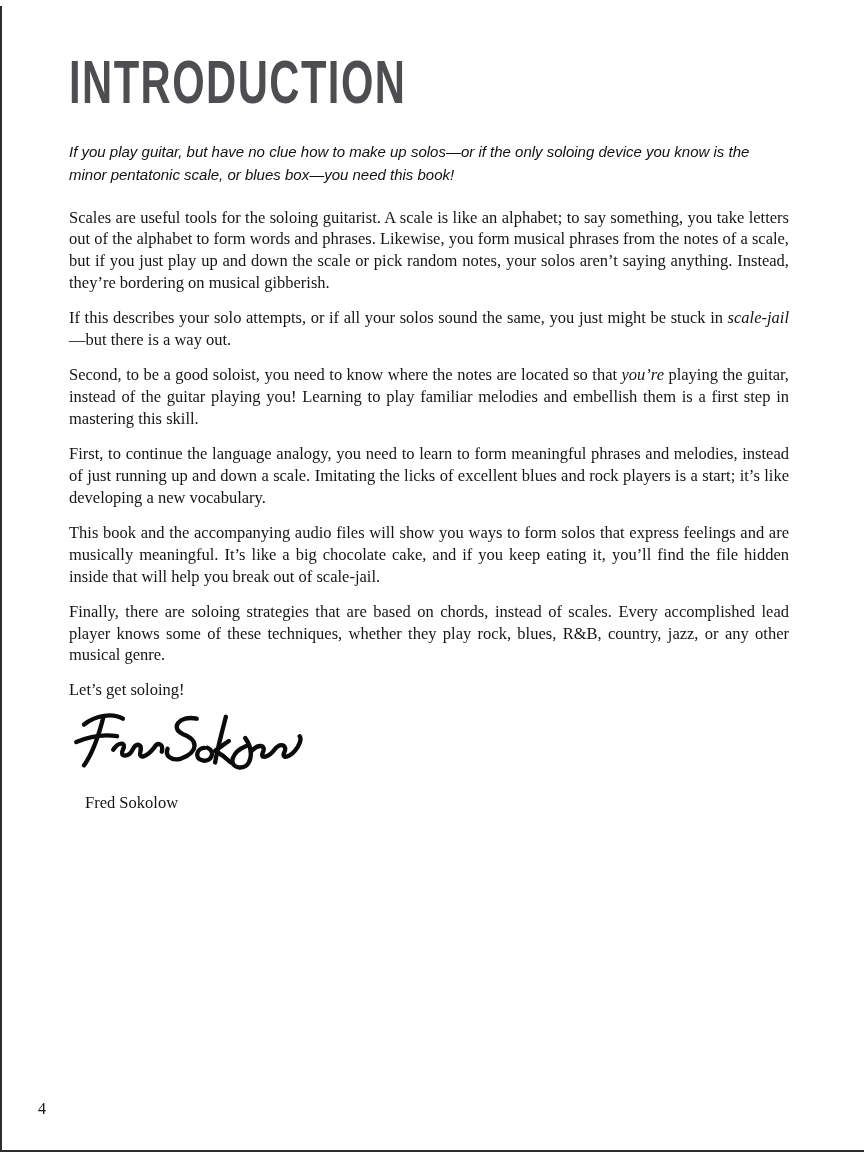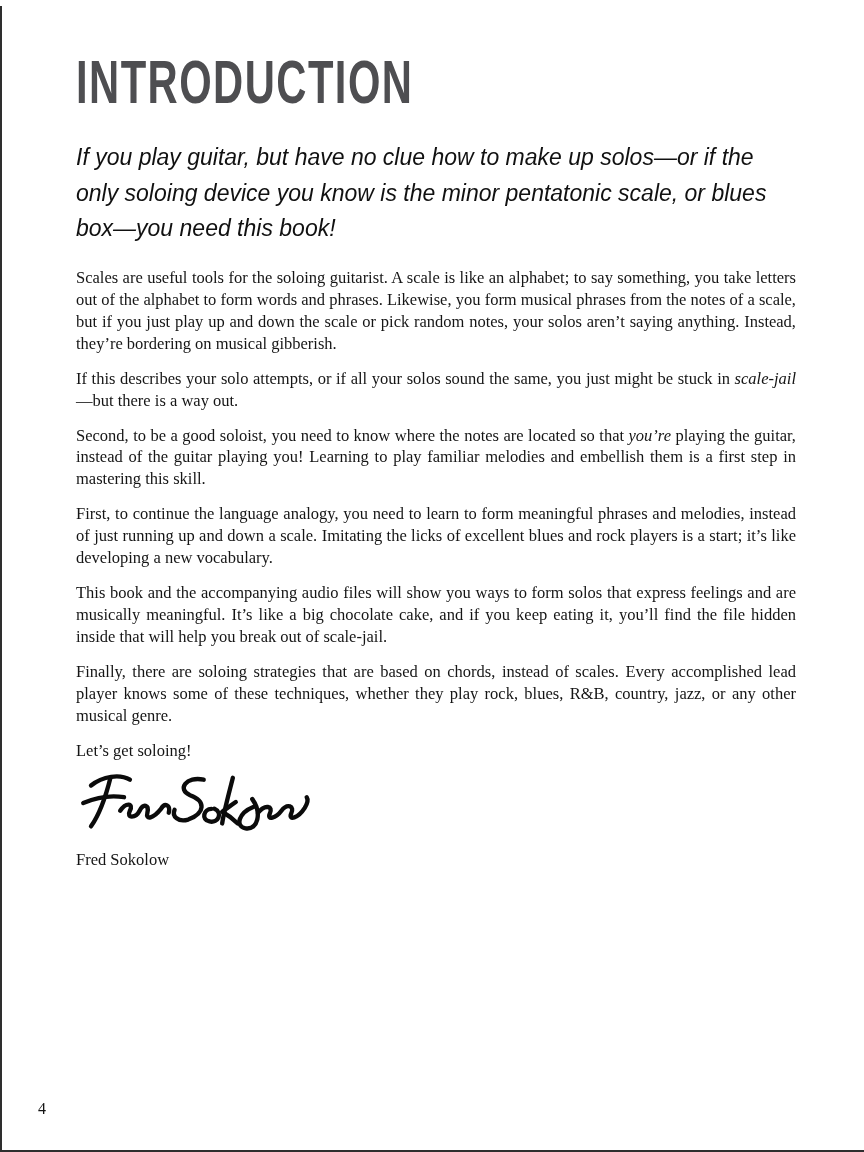--- a/index.html
+++ b/index.html
@@ -26,40 +26,40 @@
   .edge-bottom {
     position: absolute;
     left: 0;
     right: 0;
     bottom: 0;
     height: 2px;
     background: #2e2e2e;
   }
   .content {
     position: absolute;
-    left: 76px;
+    left: 69px;
     top: 52px;
     width: 720px;
   }
   h1.page-title {
     font-family: "Liberation Sans", sans-serif;
     font-weight: 900;
     font-size: 58px;
     line-height: 1;
     letter-spacing: 2px;
     color: #4e4e51;
     margin: 0 0 30px 0;
     transform: scale(0.72, 1.05);
     transform-origin: left top;
     white-space: nowrap;
   }
   p.lead {
     font-family: "Liberation Sans", sans-serif;
     font-style: italic;
-    font-size: 23px;
+    font-size: 15px;
     line-height: 1.55;
     color: #111;
     margin: 0 0 20px 0;
   }
   p.body {
     font-size: 16.5px;
     line-height: 1.33;
     text-align: justify;
     margin: 2px 0 13px 0;
   }
@@ -71,21 +71,21 @@
   }
   .signature-wrap {
     margin: 2px 0 12px 0;
     height: 68px;
   }
   .signature-wrap svg {
     display: block;
   }
   p.author {
     font-size: 16.5px;
-    margin: 0;
+    margin: 16px;
   }
   .page-number {
     position: absolute;
     left: 38px;
     bottom: 34px;
     font-size: 16px;
     color: #141414;
   }
 </style>
 </head>

